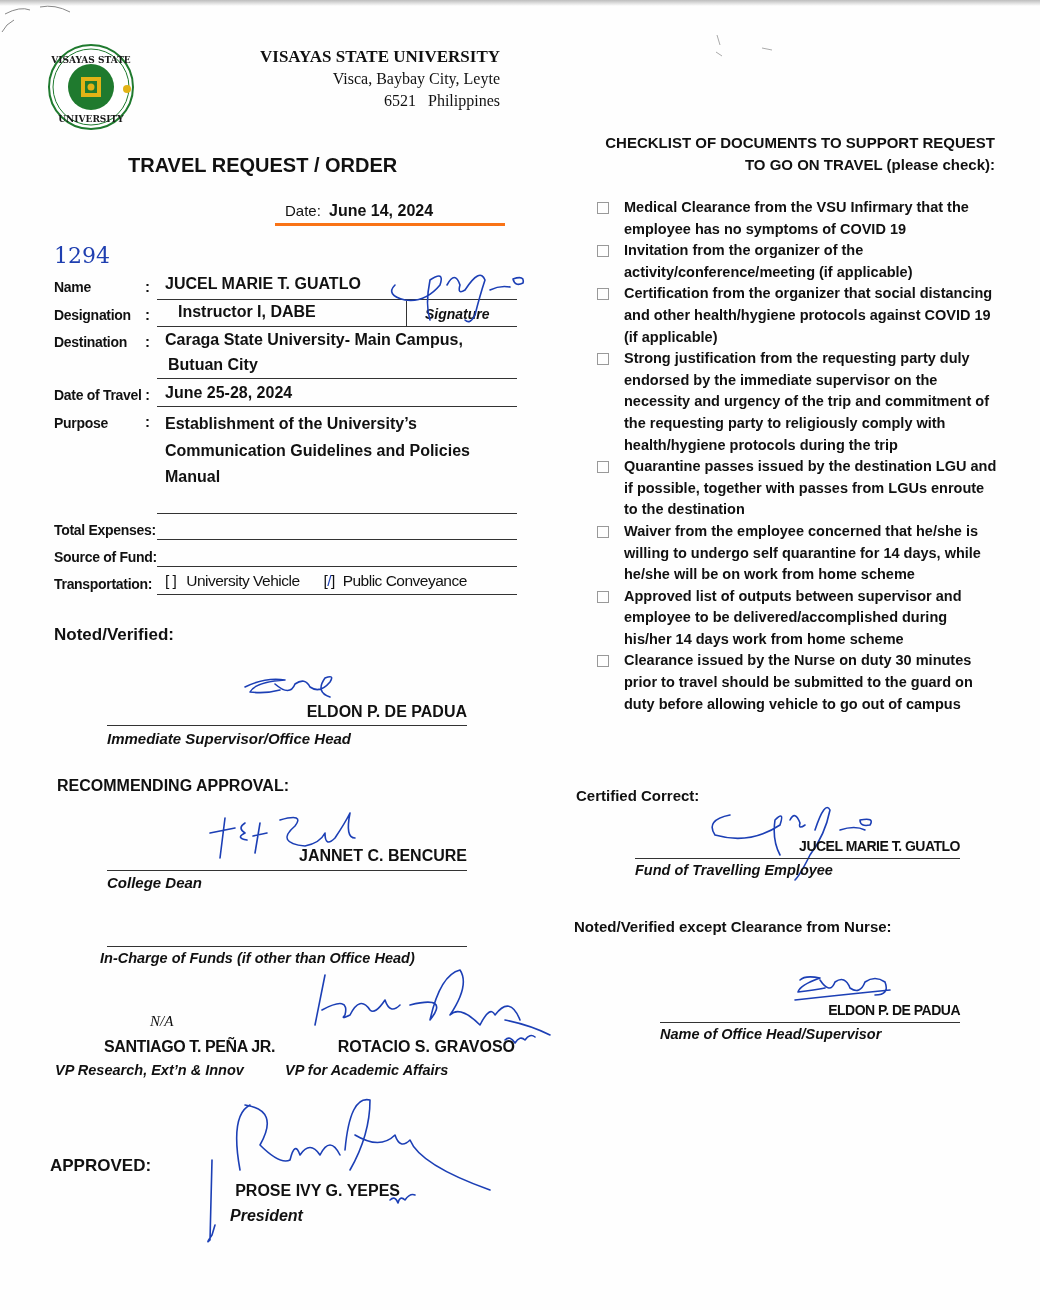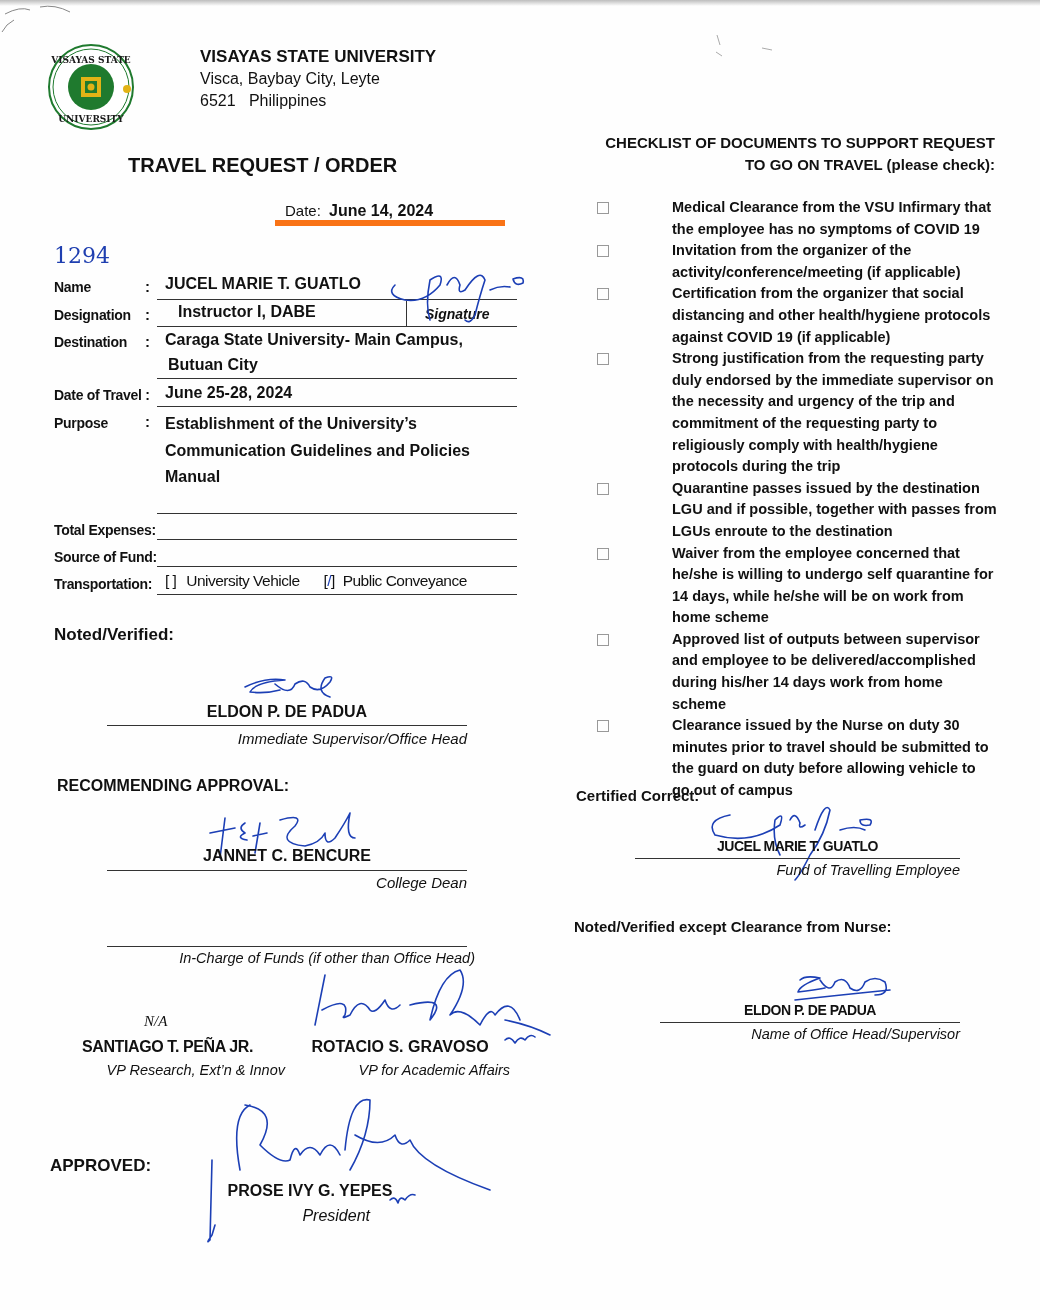--- a/index.html
+++ b/index.html
@@ -8,42 +8,42 @@
     background: #fefefe;
     font-family: "Liberation Sans", "DejaVu Sans", sans-serif;
     color: #111;
   }
   .abs { position: absolute; }
   .b { font-weight: bold; }
   .i { font-style: italic; }
   .topbar { left: 0; top: 0; width: 1040px; height: 6px; background: linear-gradient(#bdbdbd, #fefefe); }
   .smudge { left: 0; top: 2px; width: 90px; height: 40px; }
   .logo { left: 47px; top: 43px; width: 88px; height: 88px; }
-  .univ { left: 200px; top: 46px; width: 300px; text-align: left; font-size: 16px; line-height: 22px; }
+  .univ { left: 200px; top: 46px; width: 300px; text-align: right; font-size: 16px; line-height: 22px; font-family: Liberation Serif, serif; }
   .univ .name { font-weight: bold; font-size: 17px; }
   .doc-title { left: 128px; top: 154px; font-size: 20px; font-weight: bold; }
-  .date-row { left: 275px; top: 202px; width: 230px; border-bottom: 6px solid #f97316; font-size: 15px; padding-left: 10px; box-sizing: border-box; height: 24px; }
+  .date-row { left: 275px; top: 202px; width: 230px; border-bottom: 3px solid #f97316; font-size: 15px; padding-left: 10px; box-sizing: border-box; height: 24px; }
   .date-row .val { font-weight: bold; font-size: 16px; margin-left: 4px; }
   .hand-num { left: 54px; top: 243px; font-family: "DejaVu Serif", serif; color: #1f3fb0; font-size: 22px; }
 
   .form-label { font-size: 14px; font-weight: bold; letter-spacing: -0.3px; }
   .colon { font-size: 15px; font-weight: bold; }
   .form-val { font-size: 16px; font-weight: bold; }
   .uline { border-bottom: 1px solid #333; }
 
   .sig-line { border-bottom: 1px solid #333; }
-  .sig-name { text-align: center; font-weight: bold; font-size: 16px; }
-  .sig-title { text-align: right; font-style: italic; font-weight: normal; font-size: 15px; }
+  .sig-name { text-align: right; font-weight: bold; font-size: 16px; }
+  .sig-title { text-align: left; font-style: italic; font-weight: bold; font-size: 15px; }
   .sec-head { font-weight: bold; font-size: 16px; }
 
   .checklist-head { left: 575px; top: 132px; width: 420px; text-align: right; font-weight: bold; font-size: 15px; line-height: 22px; }
   .check-list { left: 597px; top: 197px; width: 400px; }
   .check-item { display: flex; font-size: 14.5px; font-weight: bold; line-height: 21.6px; }
   .check-box { flex: 0 0 10px; width: 10px; height: 10px; border: 1px solid #999; margin-top: 5px; margin-right: 15px; }
-  .check-text { flex: 1; margin-left: 48px; }
+  .check-text { flex: 1; }
   svg.ink { position: absolute; overflow: visible; }
   svg.ink path { fill: none; stroke: #1c3fb5; stroke-width: 1.6; stroke-linecap: round; stroke-linejoin: round; }
 </style>
 </head>
 <body>
 
 <div class="abs topbar"></div>
 <svg class="abs smudge" viewBox="0 0 90 40">
   <path d="M5 12 Q20 4 30 8 M40 5 Q55 2 70 10 M2 30 Q6 22 14 18" stroke="#888" stroke-width="1" fill="none"></path>
 </svg>
@@ -149,21 +149,21 @@
   <path d="M20 10 L15 50 M5 25 L30 20 M40 15 Q32 20 40 25 Q30 30 42 32 M55 15 L50 45 M48 28 L62 25"></path>
   <path d="M75 12 Q100 5 90 18 Q70 35 100 38 Q115 35 120 25 Q120 40 130 30 Q140 15 145 5 Q140 30 150 30"></path>
 </svg>
 <div class="abs sig-name" style="left:107px;top:847px;width:360px">JANNET C. BENCURE</div>
 <div class="abs sig-line" style="left:107px;top:869px;width:360px;height:1px"></div>
 <div class="abs sig-title" style="left:107px;top:874px;width:360px">College Dean</div>
 
 <div class="abs sig-line" style="left:107px;top:945px;width:360px;height:1px"></div>
 <div class="abs sig-title" style="left:100px;top:950px;width:375px;font-size:14.5px">In-Charge of Funds (if other than Office Head)</div>
 
-<div class="abs" style="left:144px;top:1013px;font-family:'Liberation Serif',serif;font-style:italic;font-size:15px">N/A</div>
+<div class="abs" style="left:150px;top:1013px;font-family:'Liberation Serif',serif;font-style:italic;font-size:15px">N/A</div>
 <div class="abs sig-name" style="left:60px;top:1038px;width:215px;letter-spacing:-0.4px">SANTIAGO T. PEÑA JR.</div>
 <div class="abs sig-title" style="left:55px;top:1062px;width:230px;font-size:14.5px">VP Research, Ext’n &amp; Innov</div>
 
 <svg class="ink" style="left:310px;top:965px;width:245px;height:90px" viewBox="0 0 245 90">
   <path d="M15 10 L5 60 M12 45 Q40 30 35 50 Q30 55 40 50 Q50 30 60 45 Q65 50 75 35 Q80 50 90 40"></path>
   <path d="M100 40 Q140 30 120 55 Q130 10 150 5 Q160 20 140 50 Q150 40 170 60 Q180 40 185 50 Q200 30 210 55 M195 55 Q220 60 240 70"></path>
   <path d="M195 75 Q200 70 205 78 Q210 70 215 75 Q220 68 225 72"></path>
 </svg>
 <div class="abs sig-name" style="left:285px;top:1038px;width:230px">ROTACIO S. GRAVOSO</div>
 <div class="abs sig-title" style="left:285px;top:1062px;width:225px;font-size:14.5px">VP for Academic Affairs</div>

